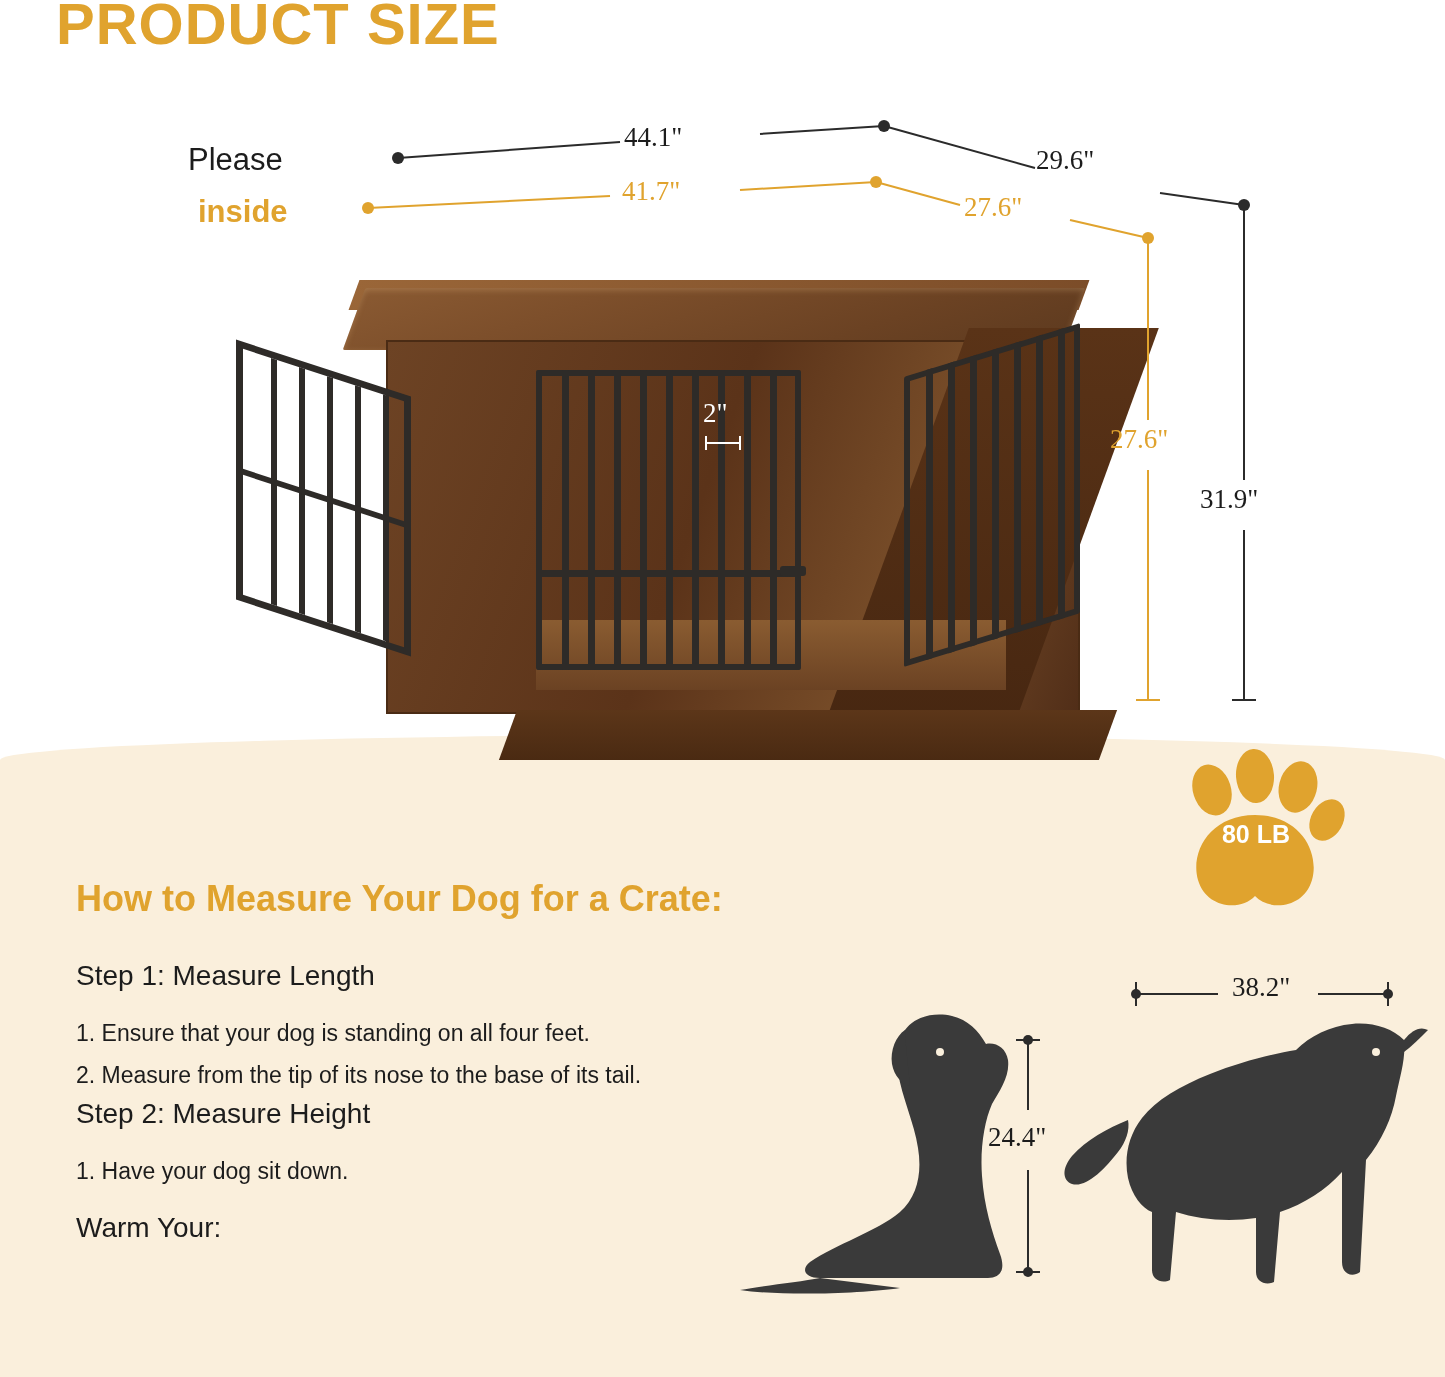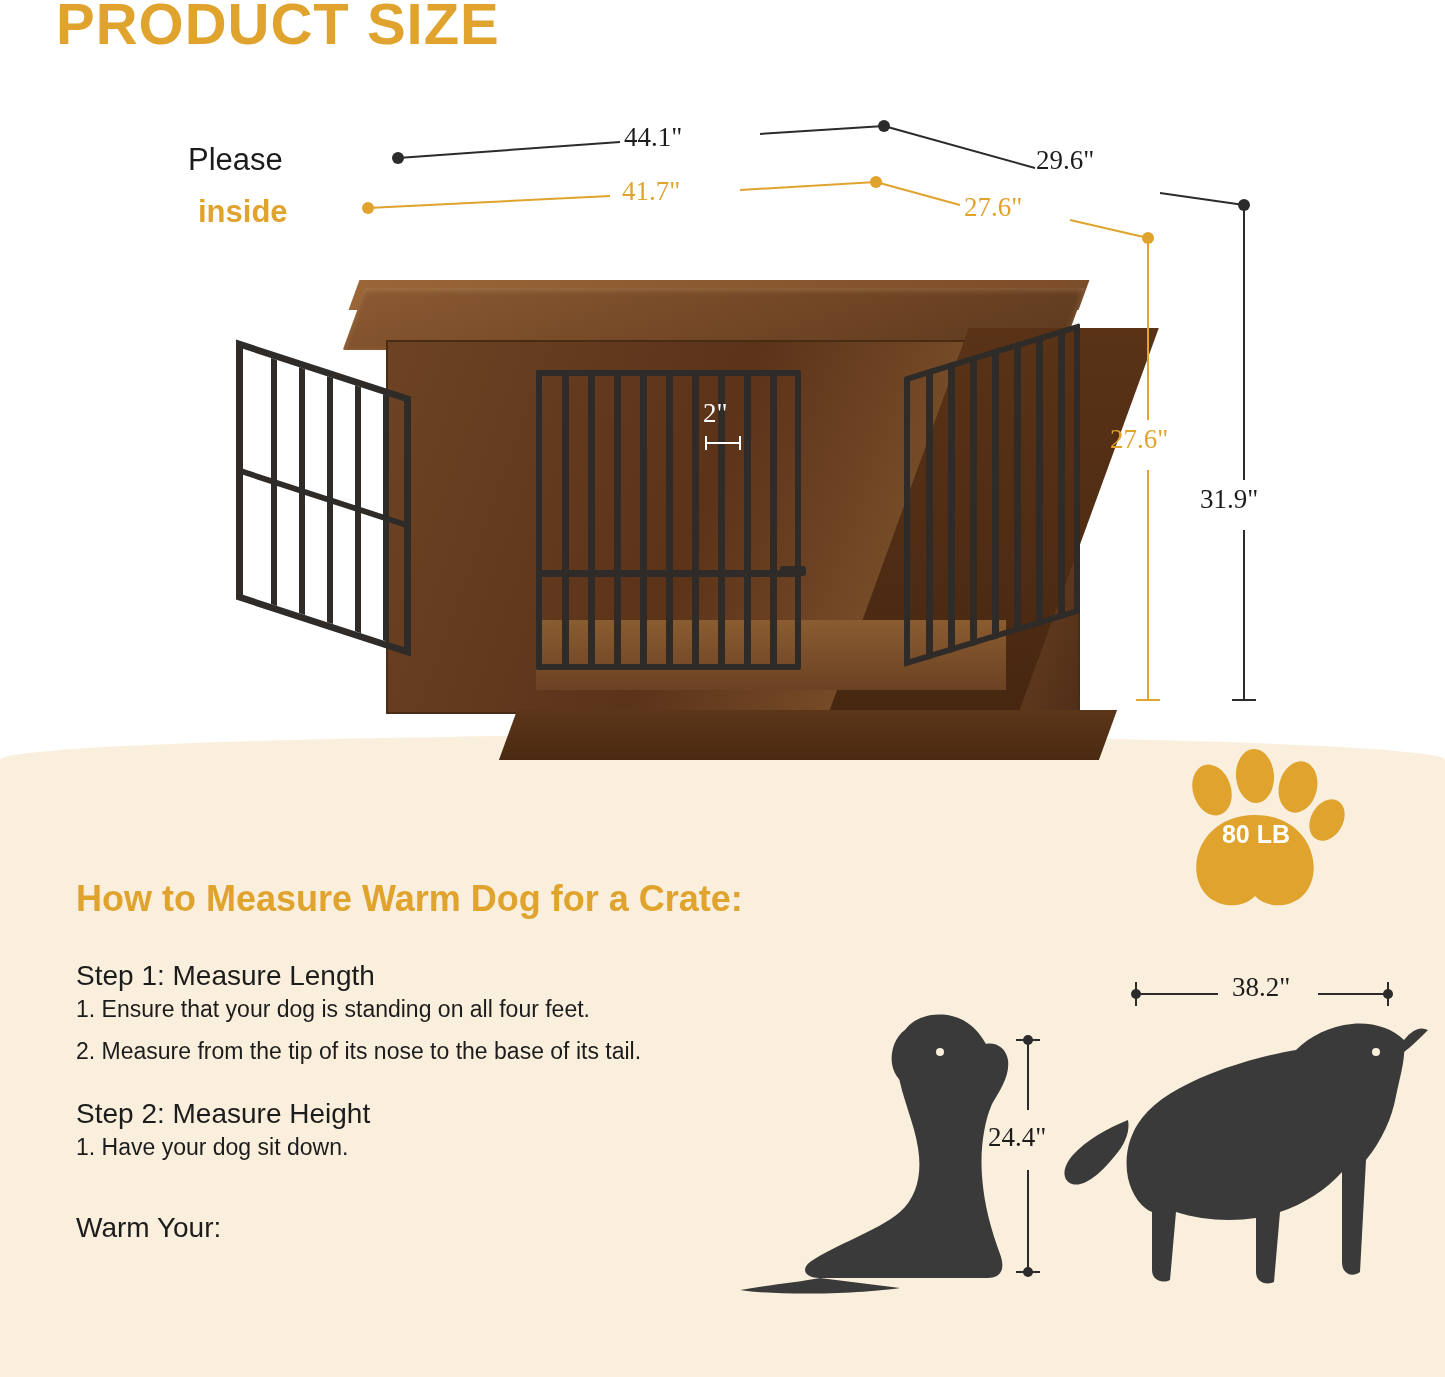--- a/index.html
+++ b/index.html
@@ -241,20 +241,21 @@
     left: 76px;
     font-size: 28px;
     color: #1c1c1c;
     margin-top: 8px;
   }
   .step-line {
     position: absolute;
     left: 76px;
     font-size: 23px;
     color: #1c1c1c;
+    margin-top: 24px;
   }
   .warm-tips {
     position: absolute;
     left: 76px;
     top: 1212px;
     font-size: 28px;
     color: #1c1c1c;
   }
   .tip-line {
     position: absolute;
@@ -436,21 +437,21 @@
   <div class="dim-label" style="left:624px; top:122px;">44.1"</div>
   <div class="dim-label gold" style="left:622px; top:176px;">41.7"</div>
   <div class="dim-label" style="left:1036px; top:145px;">29.6"</div>
   <div class="dim-label gold" style="left:964px; top:192px;">27.6"</div>
   <div class="dim-label gold" style="left:1110px; top:424px;">27.6"</div>
   <div class="dim-label" style="left:1200px; top:484px;">31.9"</div>
   <div class="dim-label" style="left:703px; top:398px; color:#ffffff;">2"</div>
 
   <div class="paw-weight">80 LB</div>
 
-  <div class="howto-title">How to Measure Warm Dog for a Crate:</div>
+  <div class="howto-title">How to Measure Your Dog for a Crate:</div>
 
   <div class="step-head" style="top:952px;">Step 1: Measure Length</div>
   <div class="step-line" style="top:996px;">1. Ensure that your dog is standing on all four feet.</div>
   <div class="step-line" style="top:1038px;">2. Measure from the tip of its nose to the base of its tail.</div>
 
   <div class="step-head" style="top:1090px;">Step 2: Measure Height</div>
   <div class="step-line" style="top:1134px;">1. Have your dog sit down.</div>
 
   <div class="warm-tips">Warm Your:</div>
 

